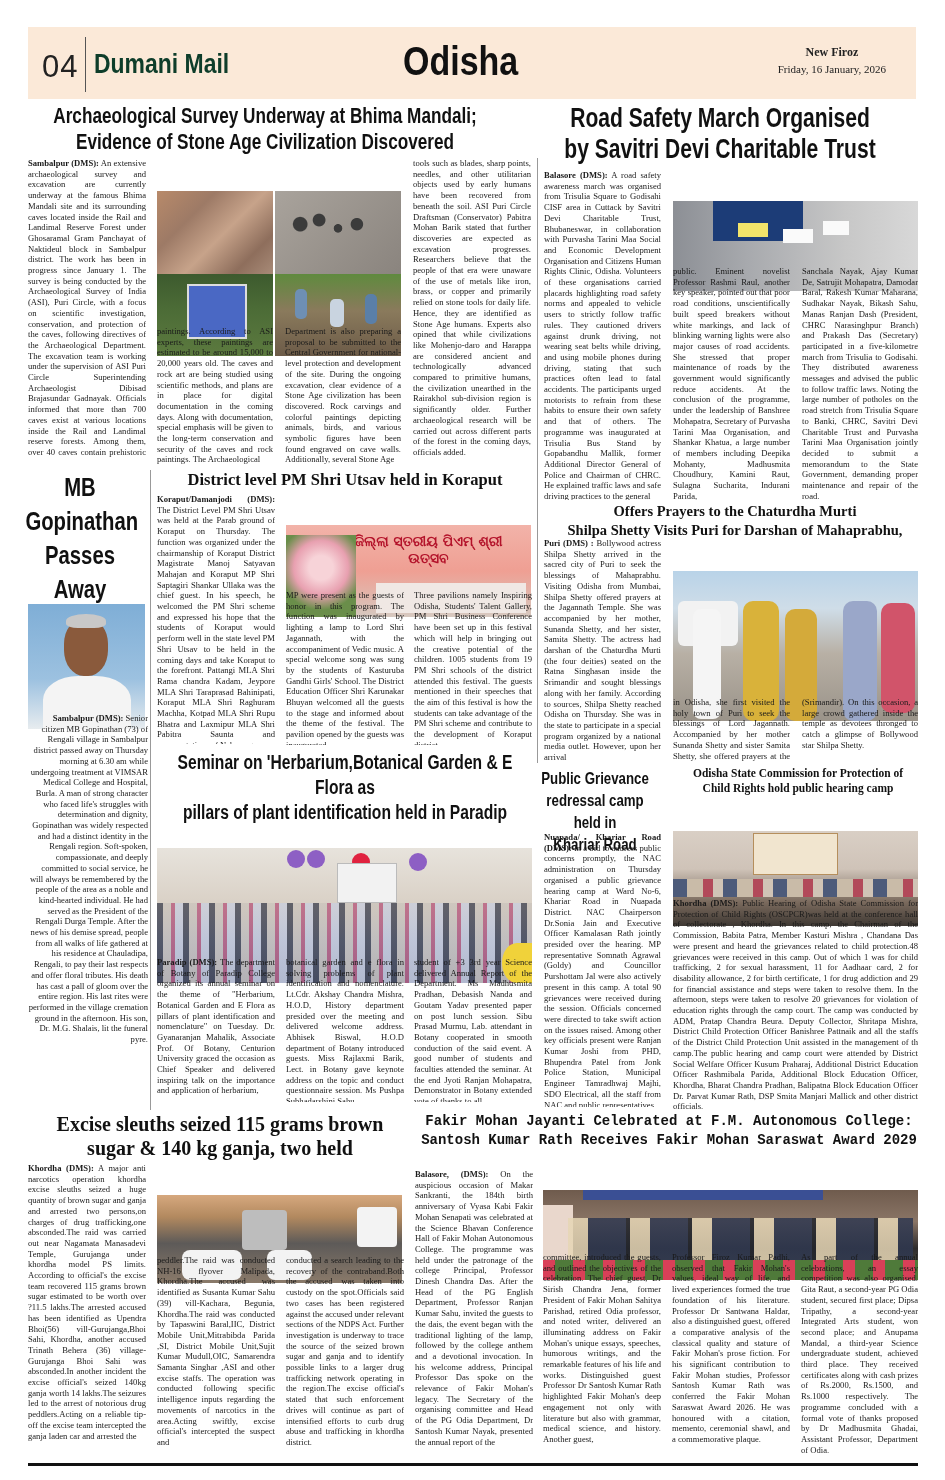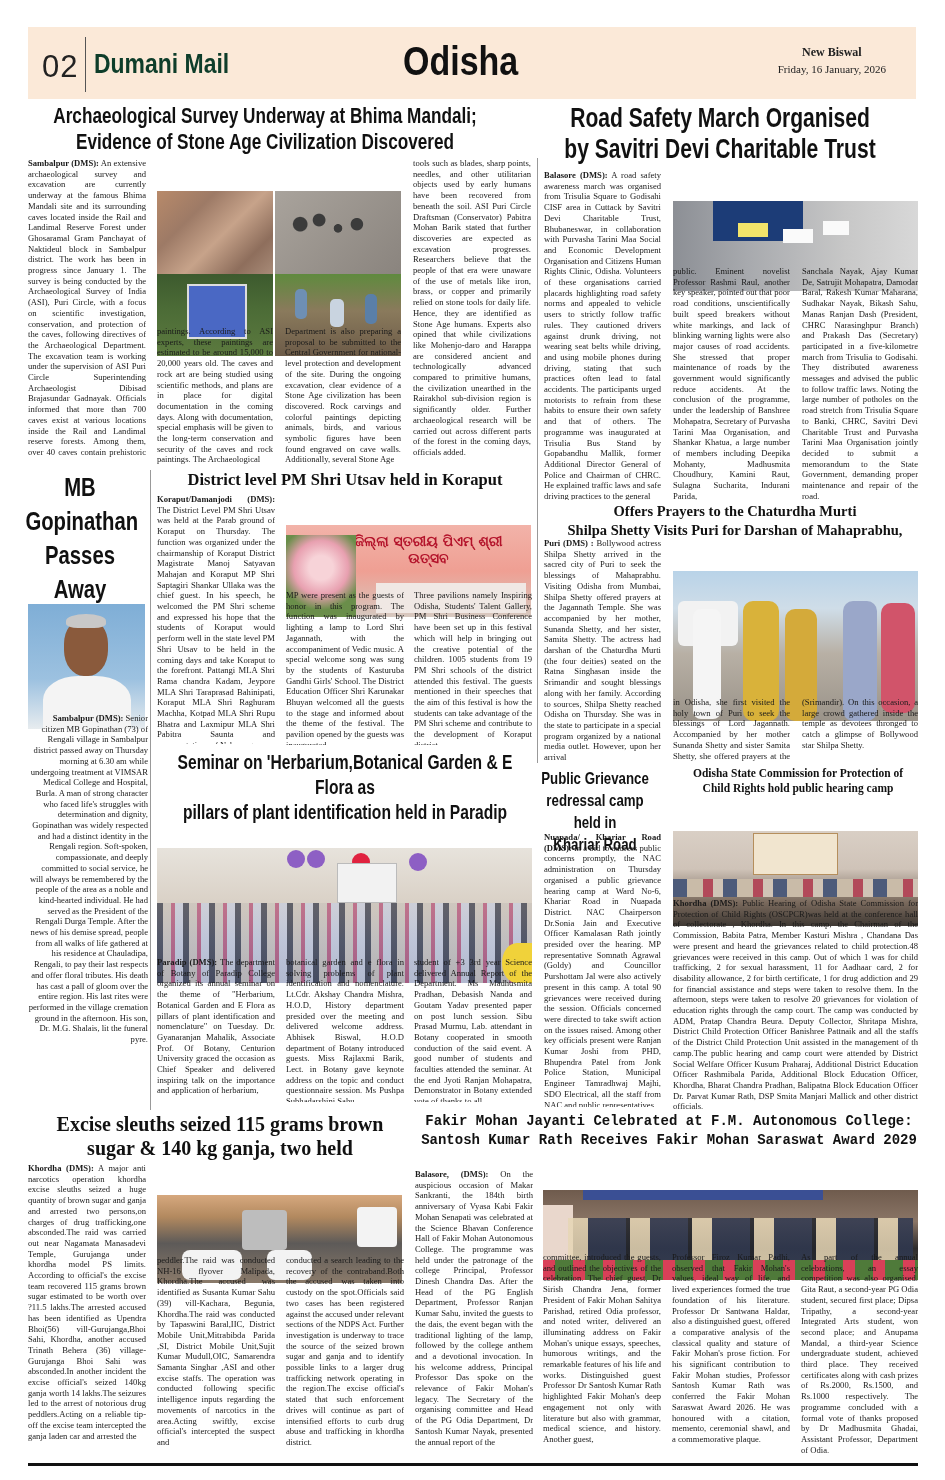--- a/index.html
+++ b/index.html
@@ -24,26 +24,26 @@
   .center { text-align: center; }
 
   .photo { position: absolute; overflow: hidden; margin-top: 33px; }
   .rule { position: absolute; background: #111; }
   .vrule { position: absolute; width: 1px; background: #999; }
 </style>
 </head>
 <body>
 
 <div class="masthead">
-  <div class="page-num">02</div>
+  <div class="page-num">04</div>
   <div class="mast-divider"></div>
   <div class="paper-name">Dumani Mail</div>
   <div class="section-name">Odisha</div>
   <div class="edition">
-    <div>New Biswal</div>
+    <div>New Firoz</div>
     <div>Friday, 16 January, 2026</div>
   </div>
 </div>
 
 <div class="headline hl-condensed" style="left:-30px;top:103px;width:590px;font-size:22px;">
   <div>Archaeological Survey Underway at Bhima Mandali;</div>
   <div>Evidence of Stone Age Civilization Discovered</div>
 </div>
 <div class="col" style="left:28px;top:158px;width:118px;height:300px;">
   <p><span class="dateline">Sambalpur (DMS):</span> <span>An extensive archaeological survey and excavation are currently underway at the famous Bhima Mandali site and its surrounding caves located inside the Rail and Landimal Reserve Forest under Ghosaramal Gram Panchayat of Naktideul block in Sambalpur district. The work has been in progress since January 1. The survey is being conducted by the Archaeological Survey of India (ASI), Puri Circle, with a focus on scientific investigation, conservation, and protection of the caves, following directives of the Archaeological Department. The excavation team is working under the supervision of ASI Puri Circle Superintending Archaeologist Dibisad Brajasundar Gadnayak. Officials informed that more than 700 caves exist at various locations inside the Rail and Landimal reserve forests. Among them, over 40 caves contain prehistoric Stone Age rock</span></p>

